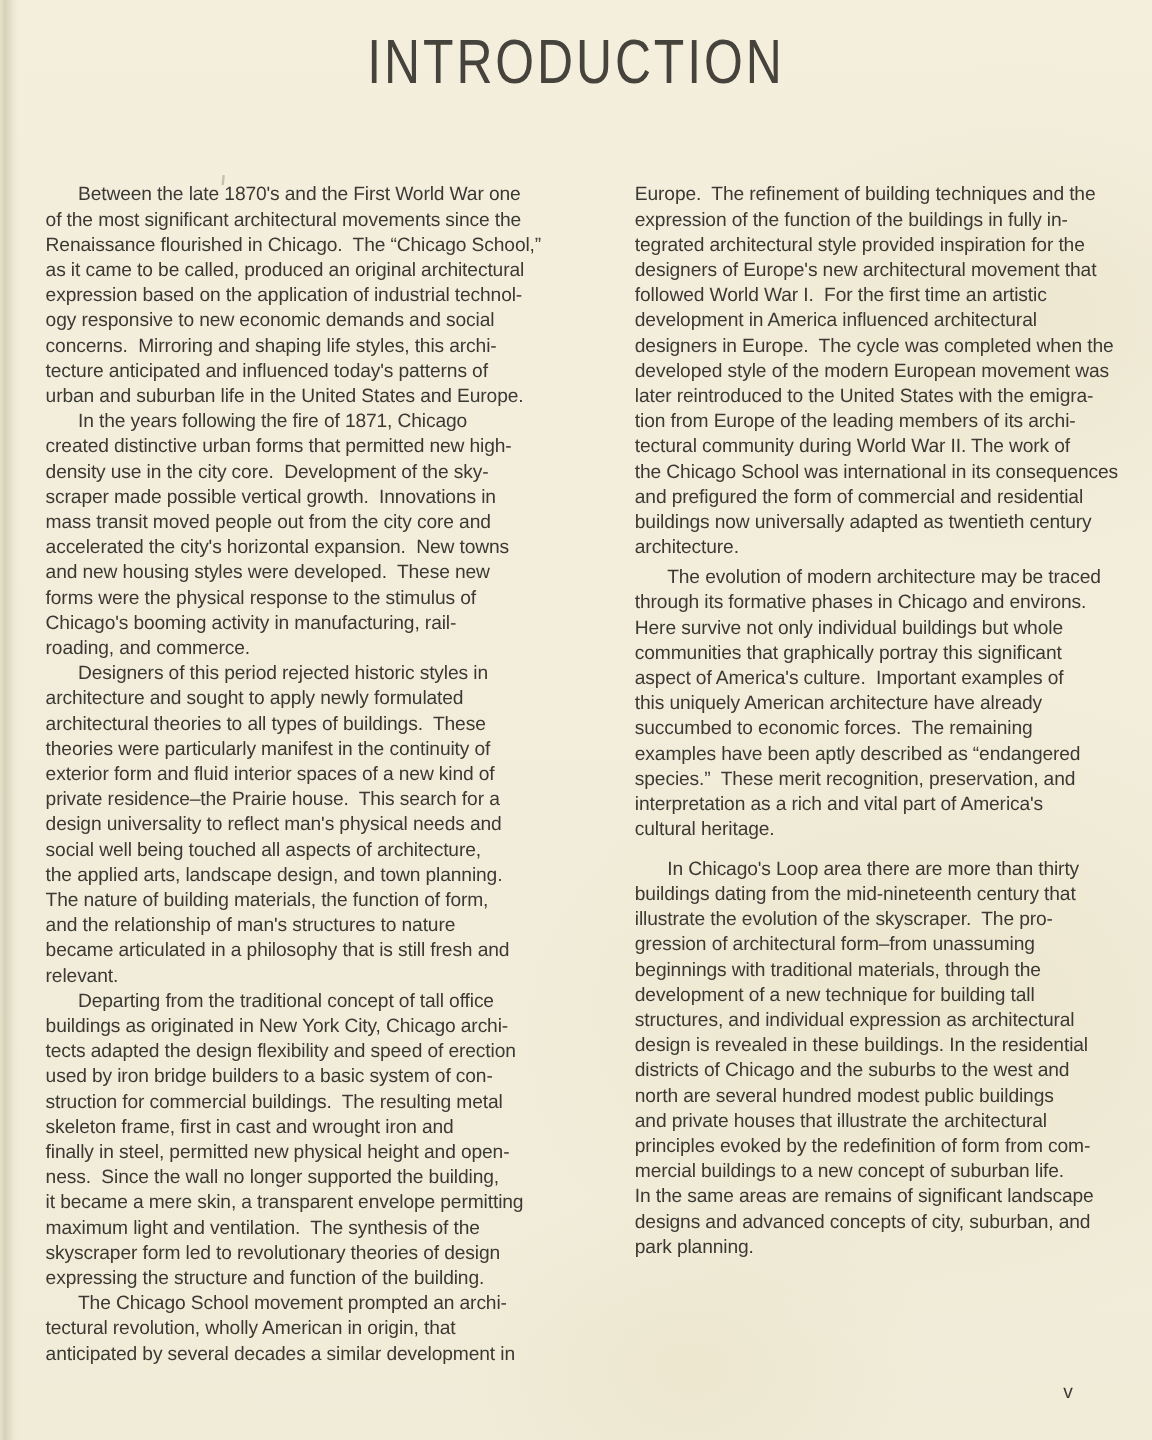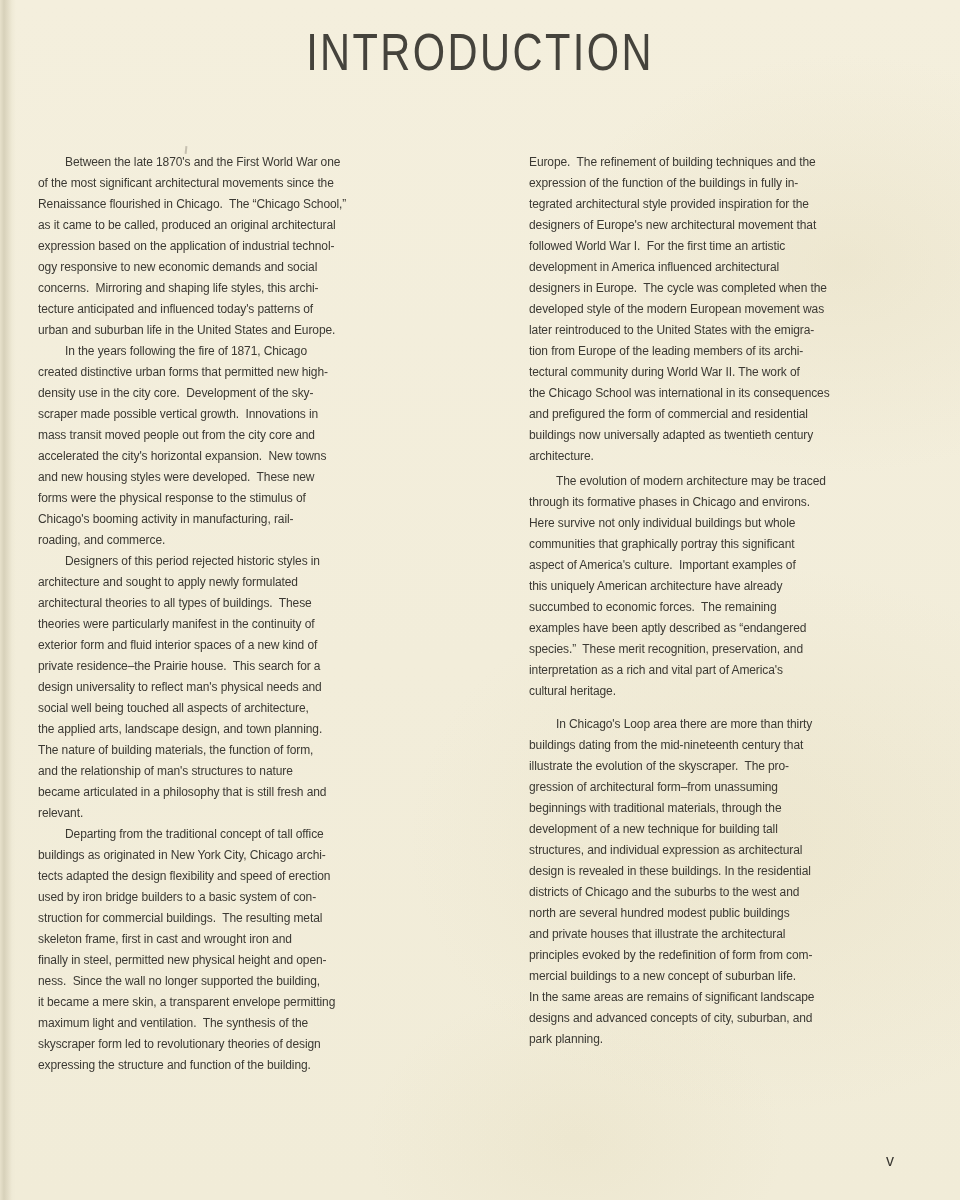--- a/index.html
+++ b/index.html
@@ -43,21 +43,21 @@
   }
   .col {
     position: absolute;
     top: 152px;
     width: 458px;
   }
   .col-left  { left: 38px; }
   .col-right { left: 529px; }
   .para {
     margin: 0;
-    font-size: 12px;
+    font-size: 16px;
     line-height: 21px;
     letter-spacing: -0.1px;
     white-space: pre;
     color: #3b3933;
   }
   .indent { text-indent: 27px; }
   .gap-sm { margin-top: 4px; }
   .gap-md { margin-top: 12px; }
   .page-number {
     position: absolute;
@@ -124,20 +124,23 @@
 tects adapted the design flexibility and speed of erection
 used by iron bridge builders to a basic system of con-
 struction for commercial buildings.  The resulting metal
 skeleton frame, first in cast and wrought iron and
 finally in steel, permitted new physical height and open-
 ness.  Since the wall no longer supported the building,
 it became a mere skin, a transparent envelope permitting
 maximum light and ventilation.  The synthesis of the
 skyscraper form led to revolutionary theories of design
 expressing the structure and function of the building.</p>
+  <p class="para indent">The Chicago School movement prompted an archi-
+tectural revolution, wholly American in origin, that
+anticipated by several decades a similar development in</p>
 </div>
 
 <div class="col col-right">
   <p class="para">Europe.  The refinement of building techniques and the
 expression of the function of the buildings in fully in-
 tegrated architectural style provided inspiration for the
 designers of Europe's new architectural movement that
 followed World War I.  For the first time an artistic
 development in America influenced architectural
 designers in Europe.  The cycle was completed when the

